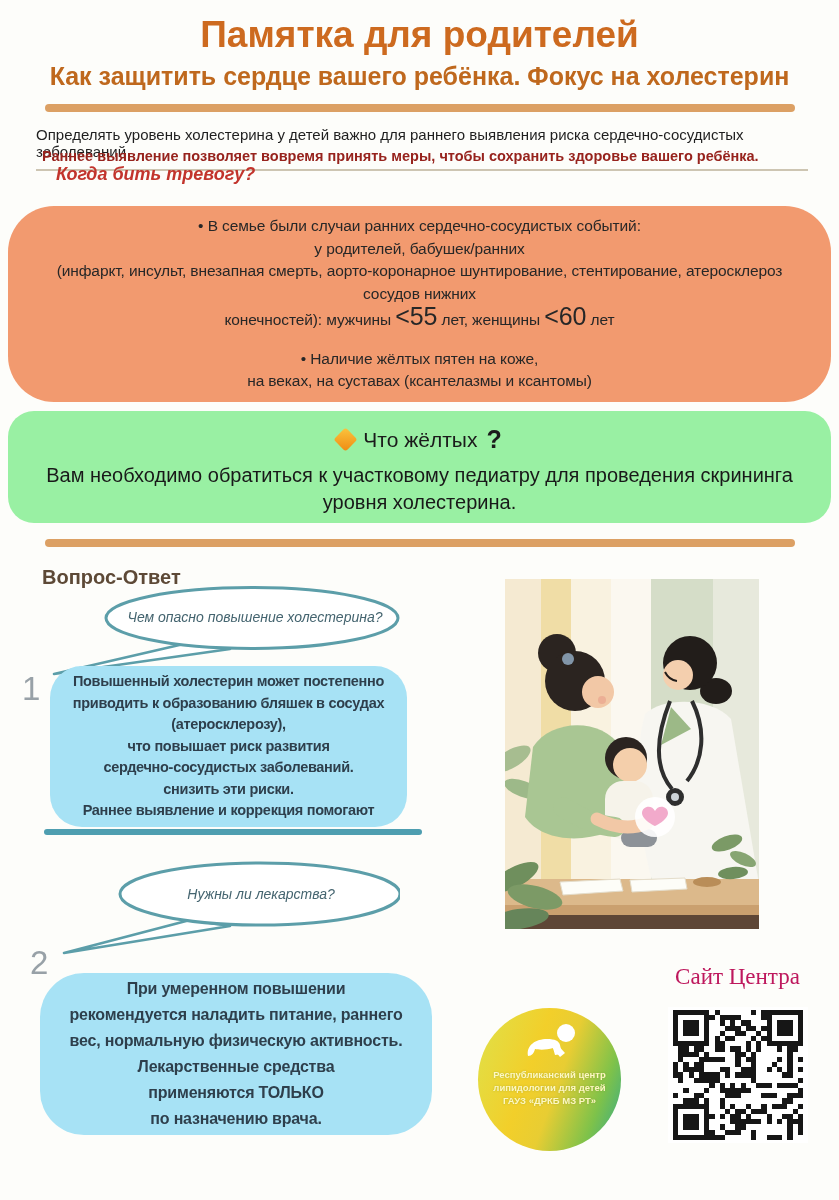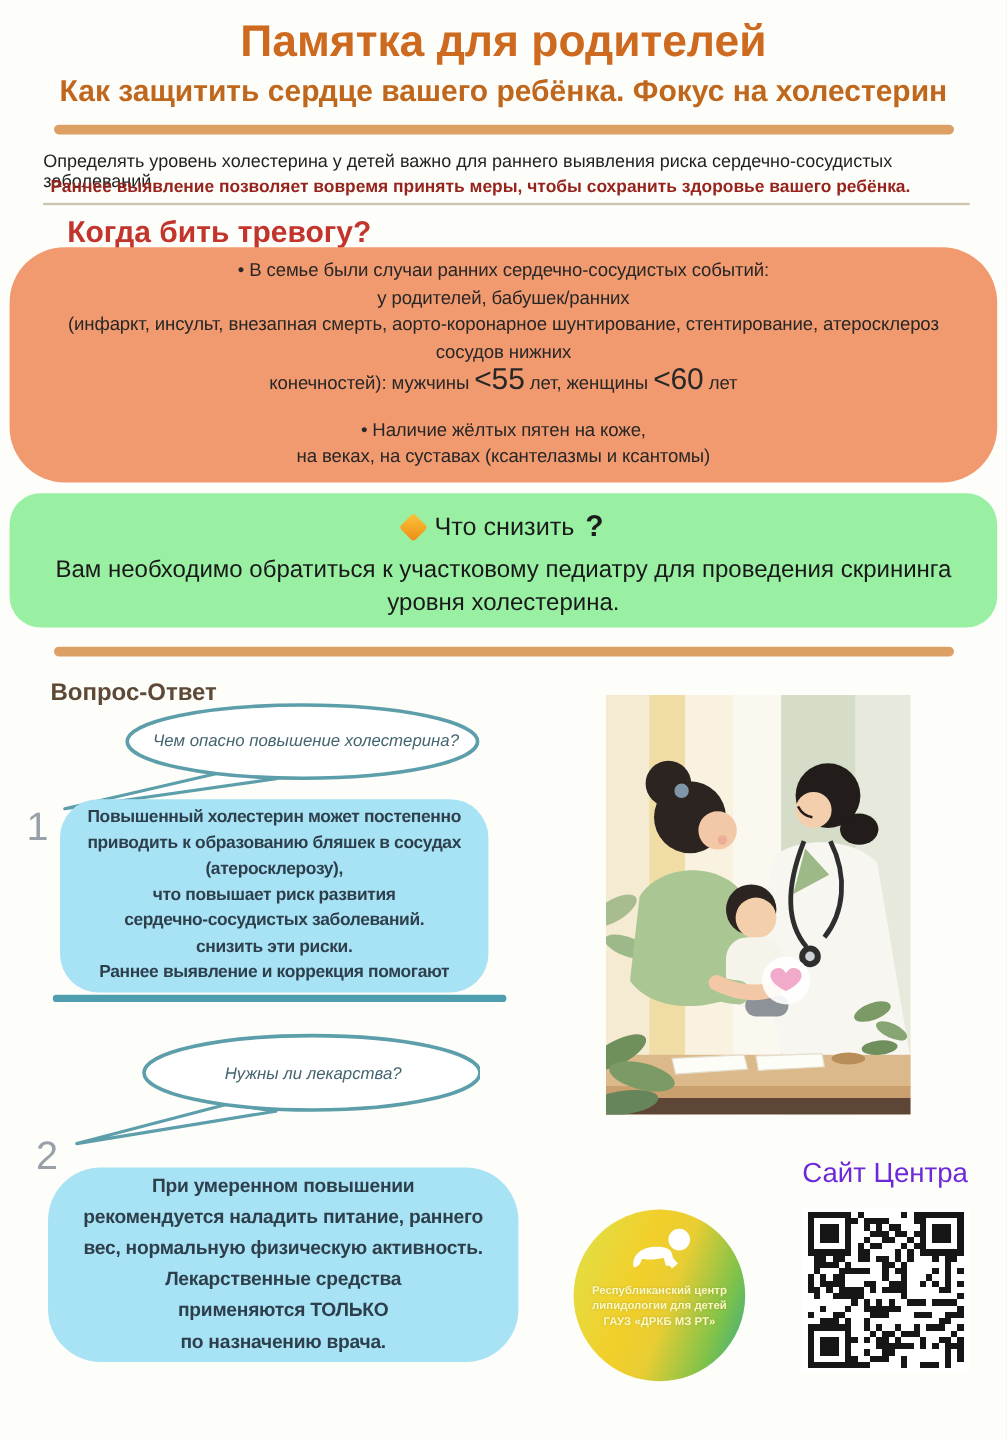--- a/index.html
+++ b/index.html
@@ -30,22 +30,22 @@
   }
   .intro2{
     position:absolute; top:148px; left:42px; width:770px;
     font-size:14.5px; font-weight:bold; color:#97231d;
   }
   .hairline{
     position:absolute; top:169px; left:36px; width:772px; height:2px;
     background:#cdc5b2;
   }
   .alarm-heading{
-    position:absolute; top:180px; left:56px;
-    font-size:25px; font-weight:bold; color:#c2342c;
+    position:absolute; top:164px; left:56px;
+    font-size:18px; font-weight:bold; font-style:italic; color:#c2342c;
   }
   
   .alarm-box{
     position:absolute; top:206px; left:8px; width:823px; height:196px;
     background:#f29a6f; border-radius:46px;
     display:flex; flex-direction:column; justify-content:center;
     text-align:center; font-size:15.5px; color:#272727;
     line-height:22.5px; letter-spacing:-0.1px; padding:6px 20px;
   }
   .alarm-box .big{ font-size:25px; line-height:22px; }
@@ -115,22 +115,22 @@
     text-align:center; overflow:hidden;
   }
   .logo svg{ margin-top:14px; }
   .logo-lines{ margin-top:2px; }
   .logo-line{
     font-size:9.5px; font-weight:bold; color:#fdf7c2; line-height:13px;
     text-shadow:0 0 2px rgba(120,140,40,.45);
   }
   .site-label{
     position:absolute; left:655px; top:964px; width:165px;
-    text-align:center; font-family:Liberation Sans, sans-serif;
-    font-size:23px; color:#6d28d9;
+    text-align:center; font-family:Liberation Serif, serif;
+    font-size:23px; color:#be185d;
   }
   .qr{
     position:absolute; left:668px; top:1007px; width:140px; height:136px;
     background:#fff; padding:3px;
   }
   .qr svg{ width:100%; height:100%; display:block; }
 </style>
 </head>
 <body>
 
@@ -152,21 +152,21 @@
     <div>сосудов нижних</div>
     <div><span>конечностей): мужчины </span><span class="big">&lt;55</span><span> лет, женщины </span><span class="big">&lt;60</span><span> лет</span></div>
     <div class="spacer"></div>
     <div>• Наличие жёлтых пятен на коже,</div>
     <div>на веках, на суставах (ксантелазмы и ксантомы)</div>
   </div>
 
   <div class="todo-box">
     <span class="todo-head">
       <span class="diamond"></span>
-      <span>Что снизить</span>
+      <span>Что жёлтых</span>
         <span class="q">?</span>
     </span>
     <div class="todo-body">
       <div>Вам необходимо обратиться к участковому педиатру для проведения скрининга</div>
       <div>уровня холестерина.</div>
     </div>
   </div>
 
   <div class="divider d2"></div>
 

